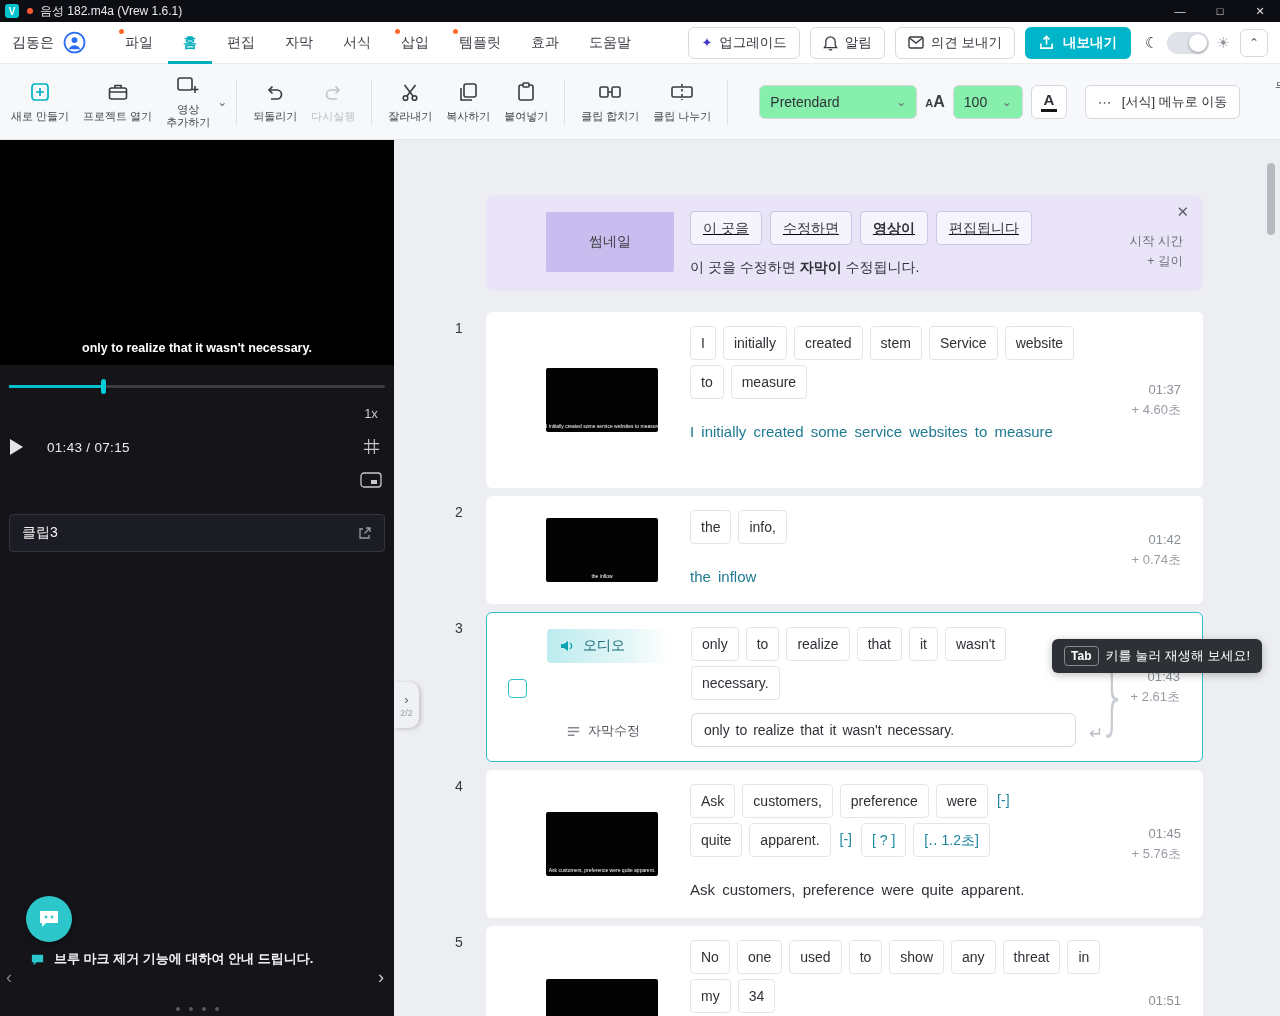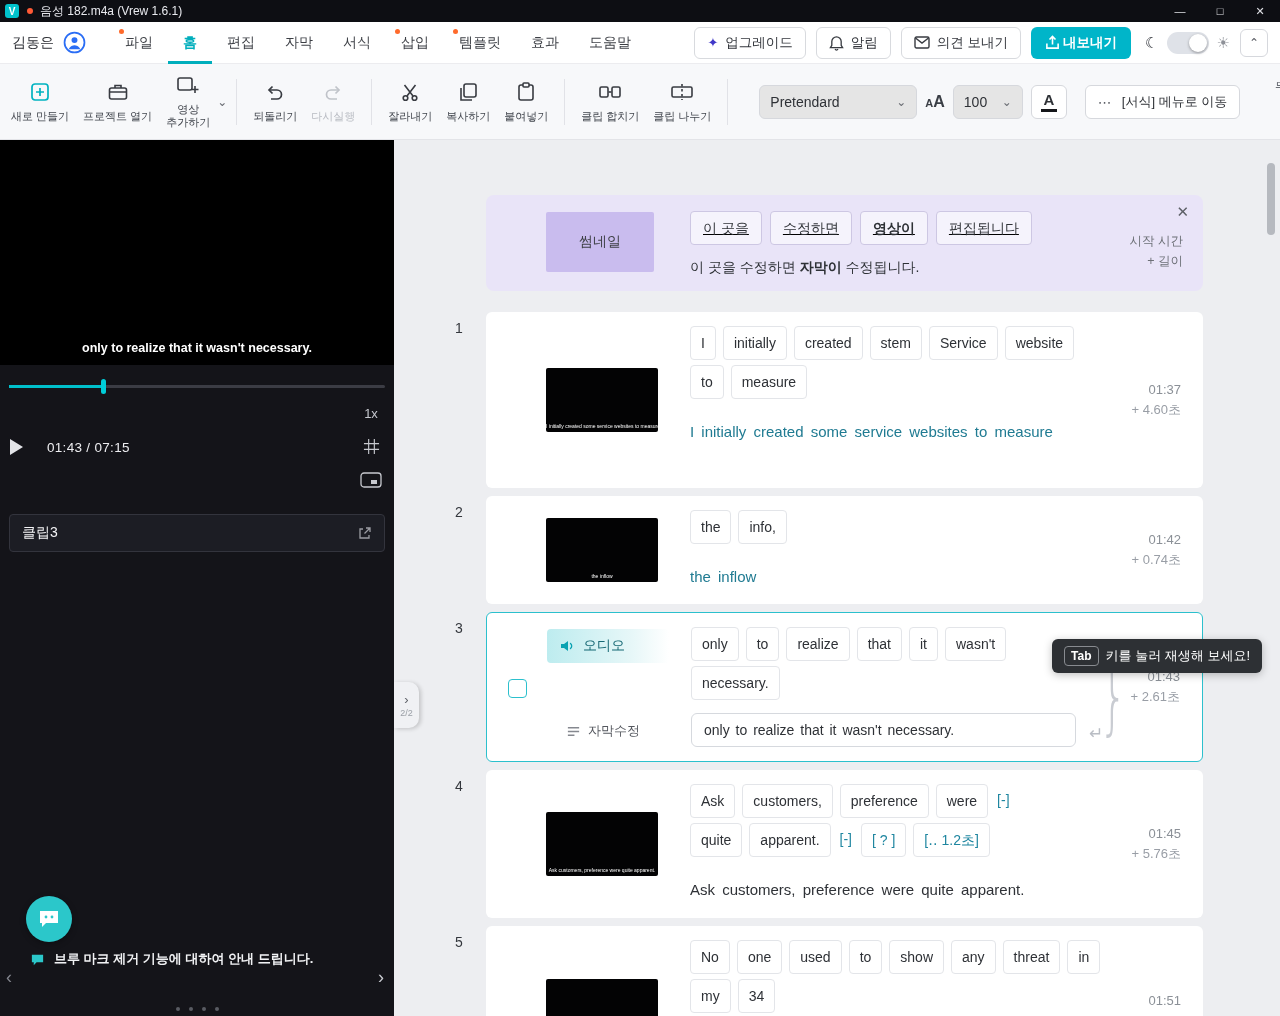--- a/index.html
+++ b/index.html
@@ -17,37 +17,37 @@
   
   .menubar { position:relative; height:42px; background:#fff; display:flex; align-items:center; padding:0 12px; border-bottom:1px solid #ececef; }
   .user { display:flex; align-items:center; gap:9px; font-size:14px; color:#2b2d33; }
   .menu-items { display:flex; margin-left:24px; }
   .menu-item { position:relative; font-size:14px; color:#3c3f45; padding:0 15px; height:42px; display:flex; align-items:center; }
   .menu-item.active { color:#00aebc; font-weight:bold; box-shadow:inset 0 -3px 0 #00aebc; }
   .menu-item .ndot-o { position:absolute; top:7px; left:9px; width:5px; height:5px; background:#ff6a2b; border-radius:50%; }
   .m-right { margin-left:auto; display:flex; align-items:center; gap:10px; }
   .btn-o { display:flex; align-items:center; gap:7px; height:32px; padding:0 12px; border:1px solid #d8dade; border-radius:6px; background:#fff; font-size:13.5px; color:#33363c; }
   .sparkle { font-size:13px; color:#4038c8; }
-  .btn-export { display:flex; align-items:center; gap:3px; height:32px; padding:0 14px; background:#00b5c9; border:none; border-radius:6px; color:#fff; font-size:13.5px; font-weight:bold; }
+  .btn-export { display:flex; align-items:center; gap:9px; height:32px; padding:0 14px; background:#00b5c9; border:none; border-radius:6px; color:#fff; font-size:13.5px; font-weight:bold; }
   .toggle-wrap { display:flex; align-items:center; gap:8px; margin-left:4px; }
   .moon { font-size:15px; color:#34373e; }
   .sun { font-size:15px; color:#8d9097; }
   .pill { width:42px; height:22px; border-radius:11px; background:#dfe2e8; position:relative; }
   .knob { position:absolute; right:2px; top:2px; width:18px; height:18px; border-radius:50%; background:#fff; box-shadow:0 1px 3px rgba(0,0,0,.35); }
   .collapse-btn { width:28px; height:28px; border:1px solid #d6d8dd; border-radius:6px; display:flex; align-items:center; justify-content:center; color:#5d6067; font-size:12px; background:#fff; }
 
   
   .toolbar { position:relative; height:76px; background:#f7f8fa; border-bottom:1px solid #e3e4e8; display:flex; align-items:center; padding:0 4px; overflow:hidden; }
   .tool { display:flex; flex-direction:column; align-items:center; justify-content:center; gap:7px; padding:0 7px; min-width:56px; height:66px; font-size:11px; color:#41454d; text-align:center; line-height:13px; }
   .tool.disabled { color:#b8bbc2; }
   .tool-addv { display:flex; align-items:center; }
   .chev { color:#6a6d74; font-size:12px; }
   .tdiv { width:1px; height:46px; background:#e1e2e7; margin:0 9px; }
   .fgroup { display:flex; align-items:center; gap:8px; margin-left:22px; }
-  .select { height:34px; background:#e5e5e5; border:1px solid #d6d8dd; border-radius:6px; display:flex; align-items:center; justify-content:space-between; padding:0 10px; font-size:14px; color:#2e3136; }
+  .select { height:34px; background:#86efac; border:1px solid #d6d8dd; border-radius:6px; display:flex; align-items:center; justify-content:space-between; padding:0 10px; font-size:14px; color:#2e3136; }
   .sel-font { width:158px; }
   .sel-size { width:70px; }
   .fa-icon { display:flex; align-items:baseline; color:#3a3e45; font-weight:bold; }
   .fa-icon .a1 { font-size:11px; } .fa-icon .a2 { font-size:16px; }
   .color-btn { width:36px; height:34px; background:#fff; border:1px solid #d6d8dd; border-radius:6px; display:flex; flex-direction:column; align-items:center; justify-content:center; font-size:15px; font-weight:bold; color:#2e3136; }
   .color-bar { width:16px; height:3px; background:#15161a; margin-top:1px; }
   .format-btn { height:34px; background:#fff; border:1px solid #d6d8dd; border-radius:6px; display:flex; align-items:center; gap:9px; padding:0 12px; font-size:13px; color:#2e3136; margin-left:10px; white-space:nowrap; }
   .ellip { color:#5d6067; font-size:14px; letter-spacing:1px; }
   .edge-tool { position:absolute; left:1256px; top:15px; width:60px; text-align:center; font-size:11px; color:#41454d; line-height:15px; }
 
@@ -70,21 +70,21 @@
   .notice-prev { position:absolute; left:6px; bottom:28px; color:#83858d; font-size:18px; }
   .notice-next { position:absolute; right:10px; bottom:28px; color:#c9cbd1; font-size:18px; }
   .notice-dots { position:absolute; left:0; right:0; bottom:5px; display:flex; justify-content:center; gap:9px; }
   .ndot { width:4px; height:4px; border-radius:50%; background:#595b63; }
   .expander { position:absolute; left:394px; top:682px; width:25px; height:46px; background:#f0f1f4; border-radius:0 10px 10px 0; box-shadow:2px 1px 4px rgba(0,0,0,.18); display:flex; flex-direction:column; align-items:center; justify-content:center; gap:1px; z-index:6; color:#5d6067; font-size:13px; }
   .expander .pg { font-size:9px; color:#9ba0a7; }
 
   
   .main { position:absolute; left:394px; top:140px; width:886px; height:876px; overflow:hidden; background:#edeef1; }
   .banner { position:relative; margin:55px 77px 0 92px; height:96px; background:#e9e4f8; border-radius:8px; }
-  .banner-thumb { position:absolute; left:60px; top:17px; width:108px; height:60px; background:#c9bcee; border-radius:2px; display:flex; align-items:center; justify-content:center; font-size:14px; color:#3e4046; }
+  .banner-thumb { position:absolute; left:60px; top:17px; width:128px; height:60px; background:#c9bcee; border-radius:2px; display:flex; align-items:center; justify-content:center; font-size:14px; color:#3e4046; }
   .banner-chips { position:absolute; left:204px; top:16px; display:flex; gap:8px;text-decoration:underline; }
   .banner-chip { height:34px; line-height:32px; padding:0 12px; border:1px solid #cdc7e3; border-radius:4px; background:rgba(255,255,255,.55); font-size:14px; color:#2e3136; }
   .banner-chip.bold { font-weight:bold; }
   .banner-hint { position:absolute; left:204px; top:64px; font-size:14px; color:#2e3136; }
   .banner-hint b { font-weight:bold; }
   .banner-close { position:absolute; right:14px; top:8px; font-size:15px; color:#5d6067; }
   .banner-times { position:absolute; right:20px; top:36px; text-align:right; font-size:12.5px; color:#6d7077; line-height:20px; }
 
   .rows { display:flex; flex-direction:column; gap:8px; margin:21px 77px 0 92px; }
   .row-wrap { position:relative; }

